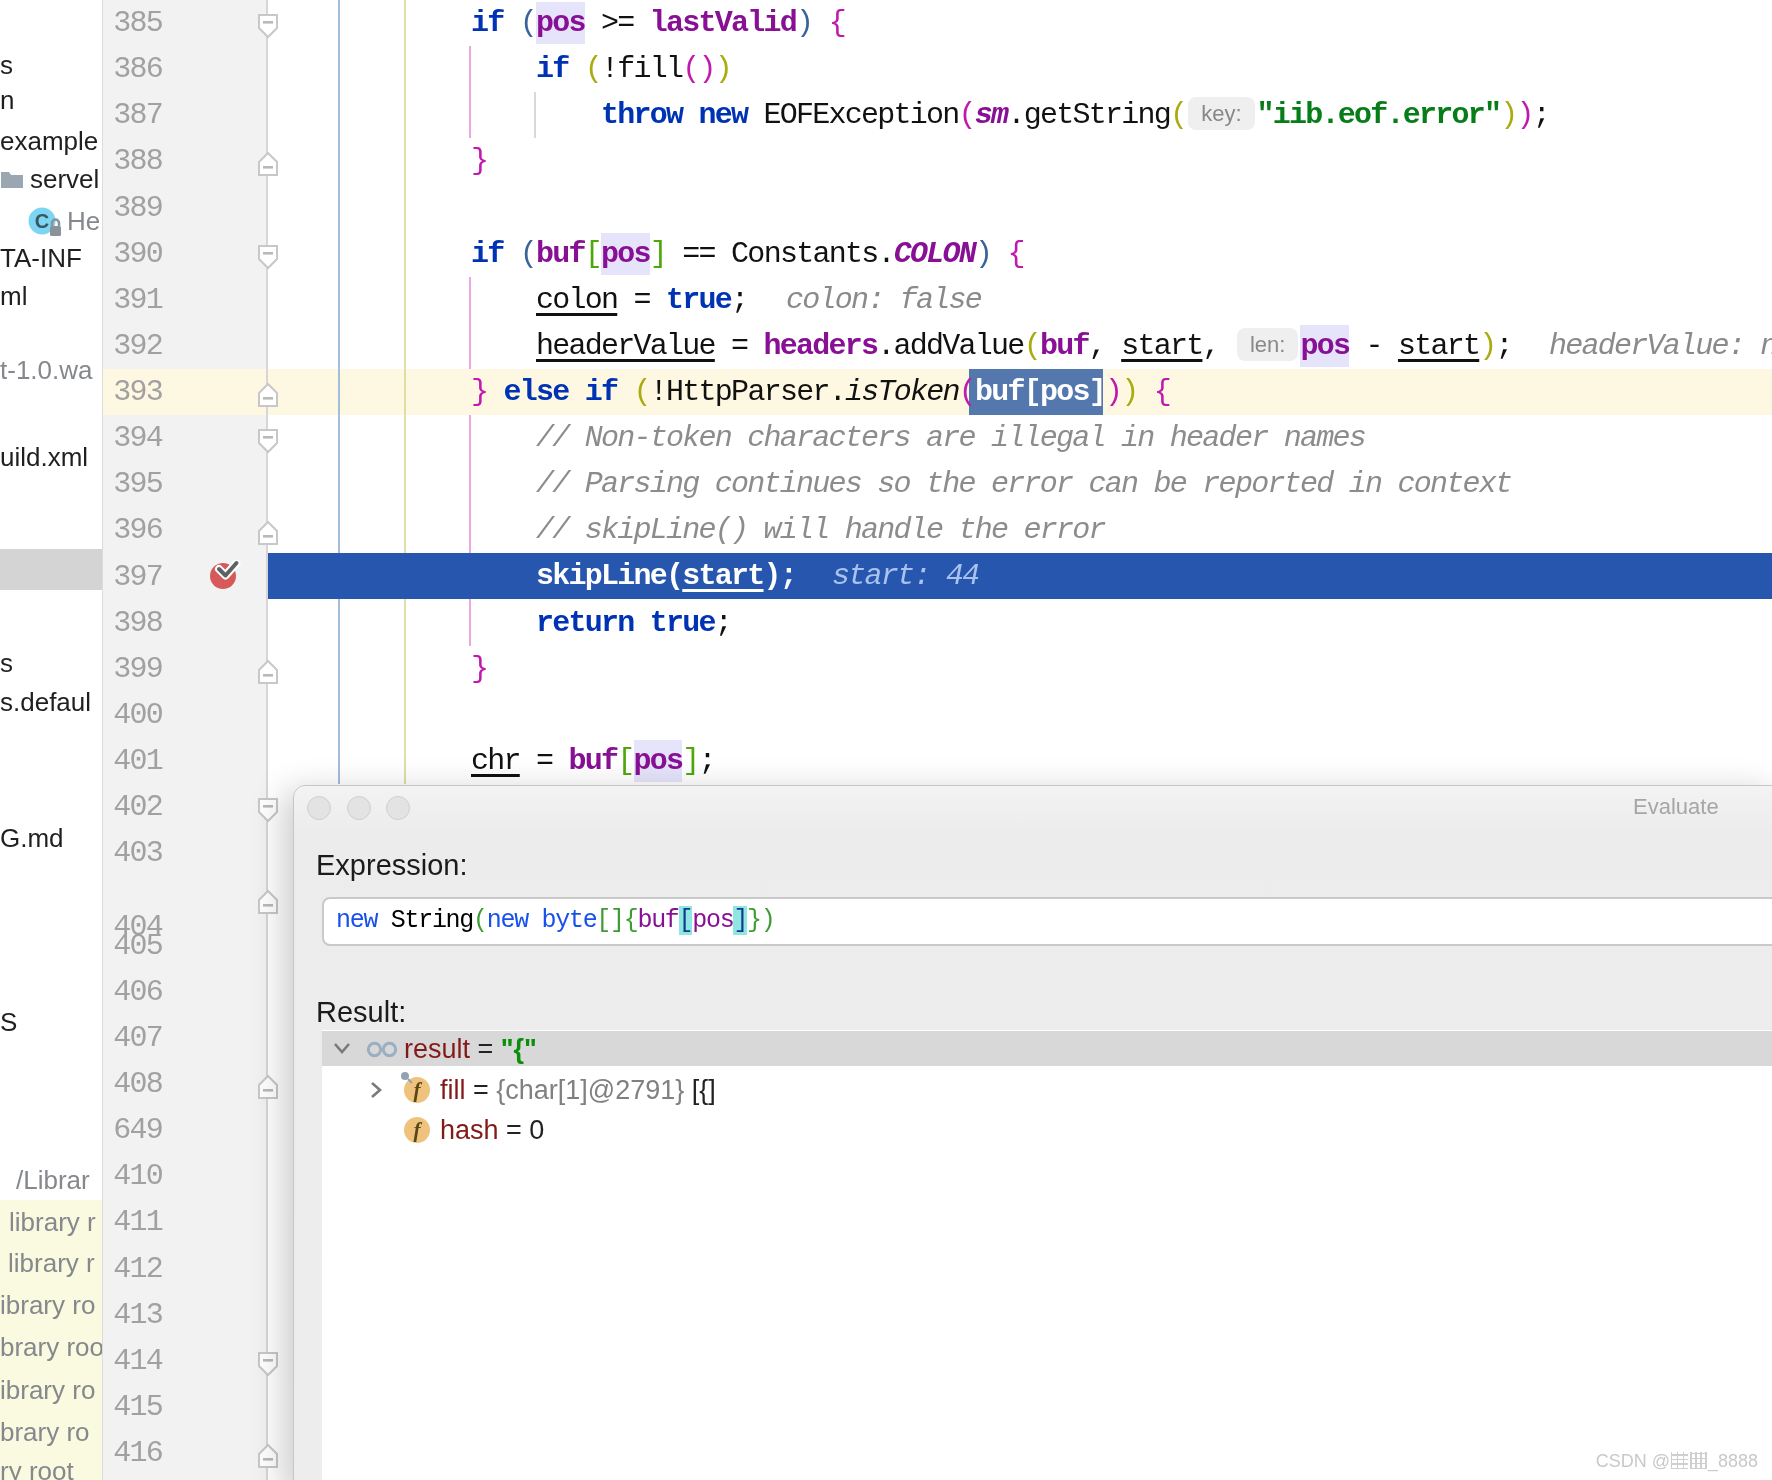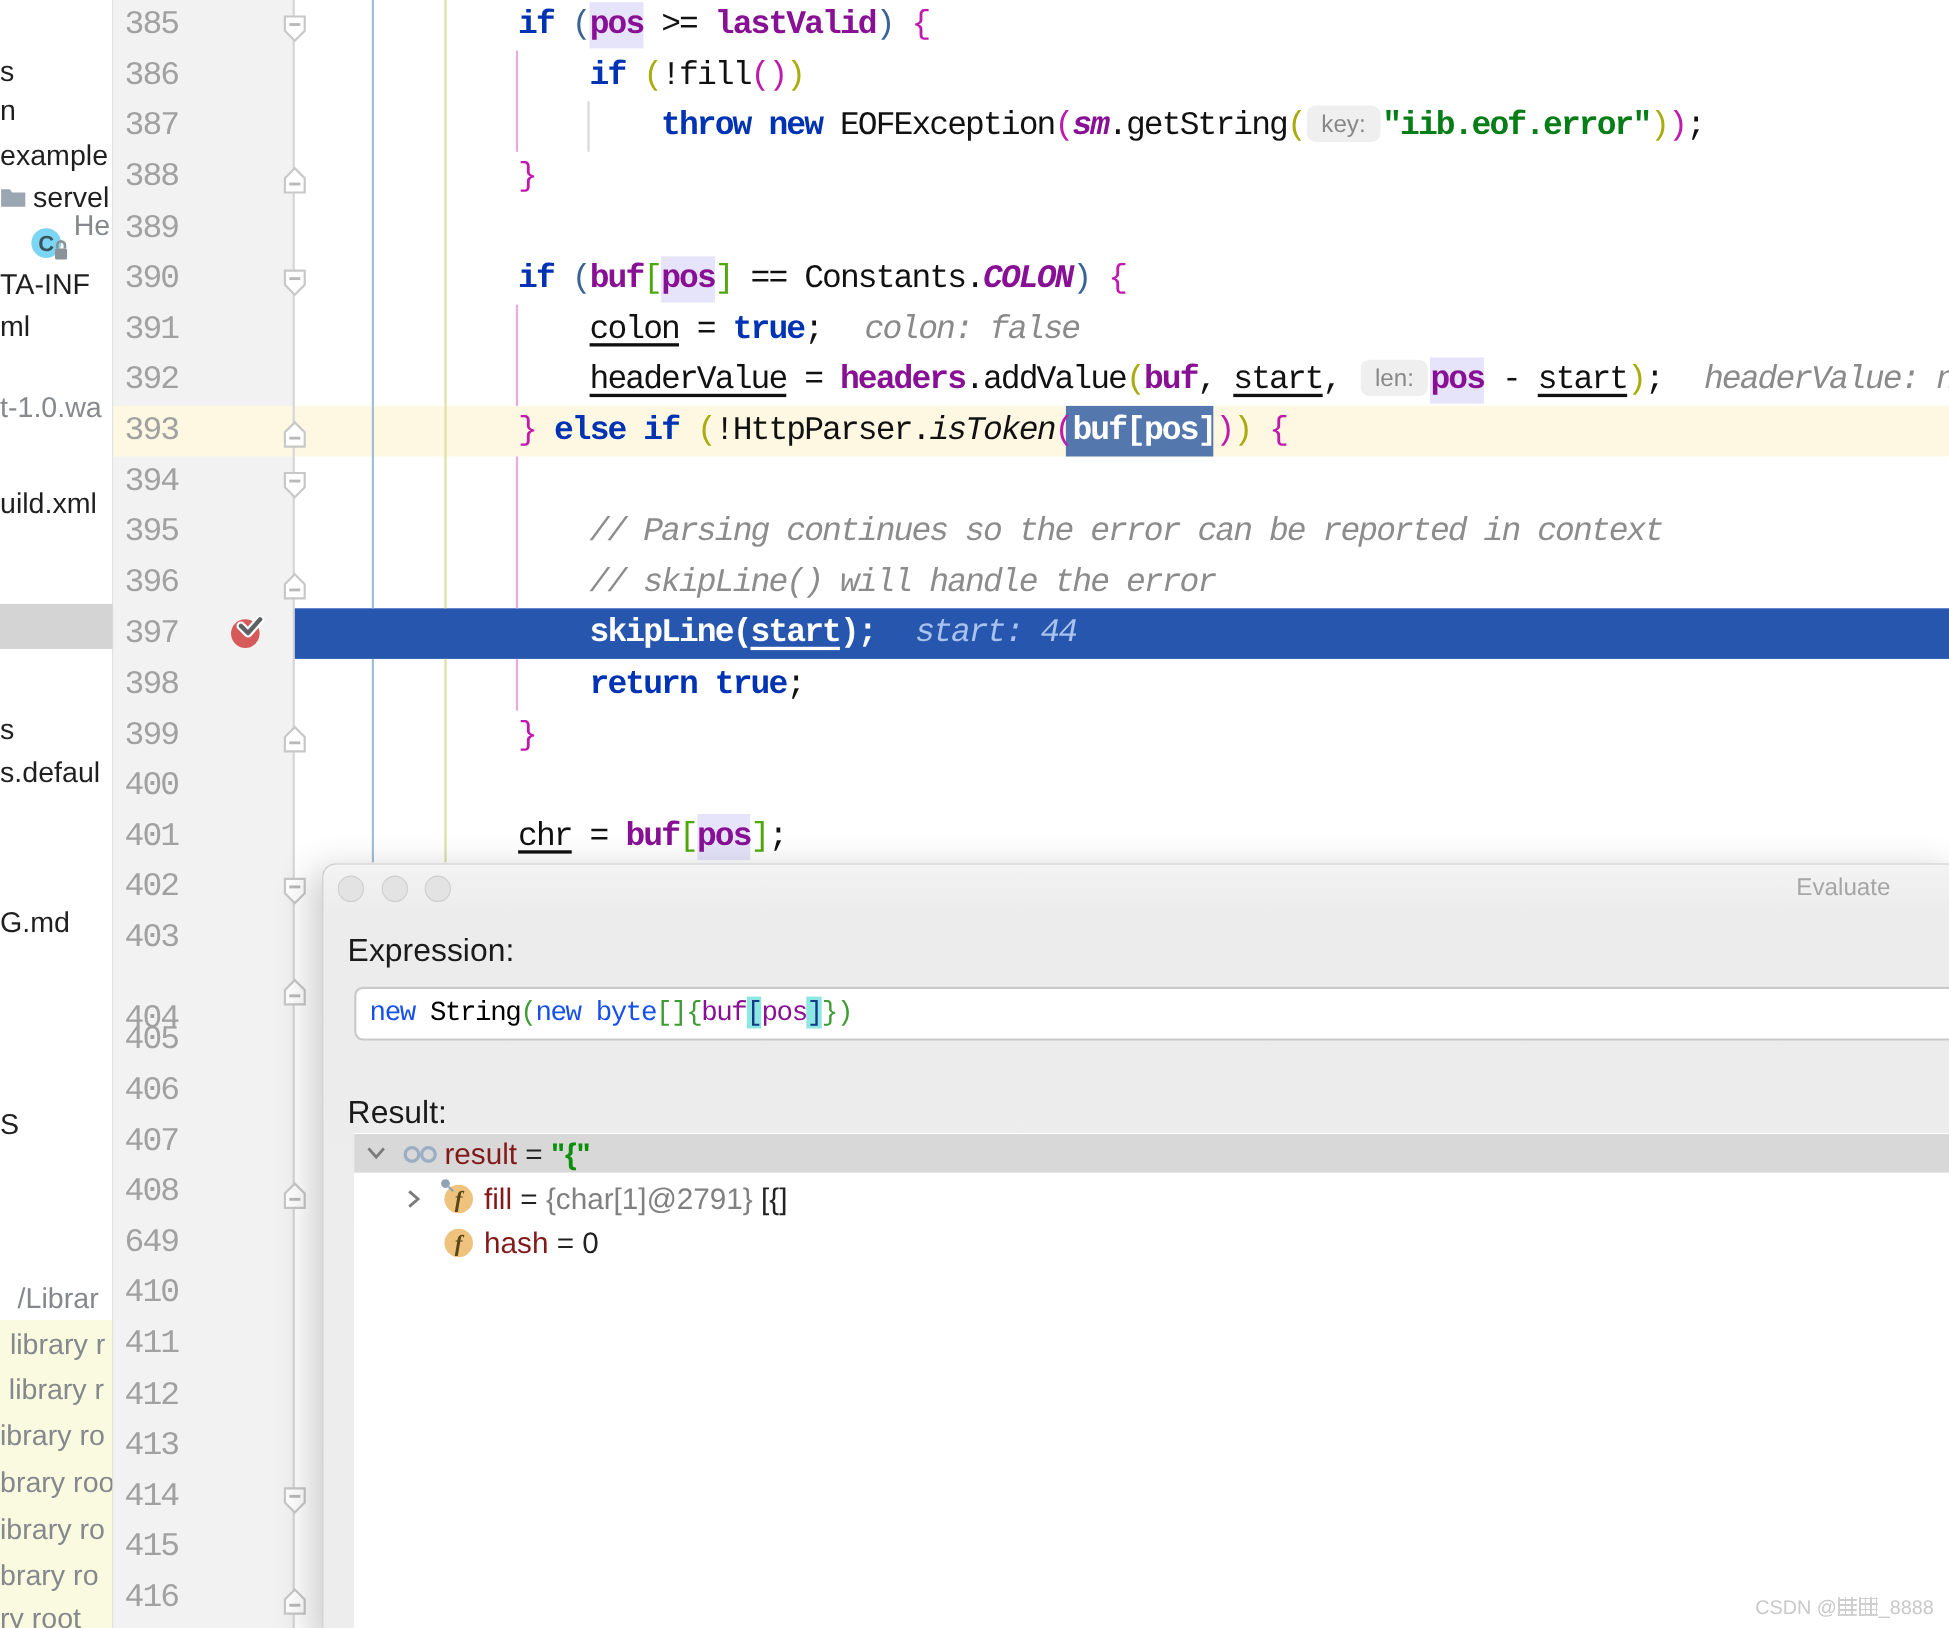--- a/index.html
+++ b/index.html
@@ -41,21 +41,21 @@
 <body>
 <div id="stage">
 
   <div class="abs" id="panel" style="left:0;top:0;width:103px;height:1480px;background:#fff;"></div>
   <div class="abs" style="left:0;top:549px;width:103px;height:41px;background:#D4D4D4;"></div>
   <div class="abs" style="left:0;top:1200px;width:103px;height:280px;background:#FAFAE0;"></div>
   <div class="tree" style="left:0;top:50px;">s</div>
   <div class="tree" style="left:0;top:85px;">n</div>
   <div class="tree" style="left:0;top:126px;">example</div>
   <div class="tree" style="left:30px;top:164px;">servel</div>
-  <div class="tree tgray" style="left:67px;top:190px;">He</div>
+  <div class="tree tgray" style="left:67px;top:206px;">He</div>
   <div class="tree" style="left:0;top:243px;">TA-INF</div>
   <div class="tree" style="left:0;top:281px;">ml</div>
   <div class="tree tgray" style="left:0;top:355px;">t-1.0.wa</div>
   <div class="tree" style="left:0;top:442px;">uild.xml</div>
   <div class="tree" style="left:0;top:648px;">s</div>
   <div class="tree" style="left:0;top:687px;">s.defaul</div>
   <div class="tree" style="left:0;top:823px;">G.md</div>
   <div class="tree" style="left:0;top:1007px;">S</div>
   <div class="tree tgray" style="left:16px;top:1165px;">/Librar</div>
   <div class="tree tgray" style="left:9px;top:1207px;">library r</div>
@@ -191,20 +191,21 @@
   <div class="code" style="left:471px;top:0;"><span class="kw">if</span> <span class="p1">(</span><span class="fld hl">pos</span> &gt;= <span class="fld">lastValid</span><span class="p1">)</span> <span class="p2">{</span></div>
   <div class="code" style="left:536px;top:46px;"><span class="kw">if</span> <span class="p3">(</span>!fill<span class="p2">()</span><span class="p3">)</span></div>
   <div class="code" style="left:601px;top:92px;"><span class="kw">throw</span> <span class="kw">new</span> EOFException<span class="p2">(</span><span class="sfld">sm</span>.getString<span class="p3">(</span><span class="chip">key:</span><span class="str">"iib.eof.error"</span><span class="p3">)</span><span class="p2">)</span>;</div>
   <div class="code" style="left:471px;top:138px;"><span class="p2">}</span></div>
   <div class="code" style="left:471px;top:231px;"><span class="kw">if</span> <span class="p1">(</span><span class="fld">buf</span><span class="grn">[</span><span class="fld hl">pos</span><span class="grn">]</span> == Constants.<span class="sfld">COLON</span><span class="p1">)</span> <span class="p2">{</span></div>
   <div class="code" style="left:536px;top:277px;"><span class="und">colon</span> = <span class="kw">true</span>;</div>
   <div class="code dbg" style="left:786px;top:277px;">colon: false</div>
   <div class="code" style="left:536px;top:323px;"><span class="und">headerValue</span> = <span class="fld">headers</span>.addValue<span class="p3">(</span><span class="fld">buf</span>, <span class="und">start</span>, <span class="chip">len:</span><span class="fld hl">pos</span> - <span class="und">start</span><span class="p3">)</span>;</div>
   <div class="code dbg" style="left:1549px;top:323px;">headerValue: n</div>
   <div class="code" style="left:471px;top:369px;"><span class="p2">}</span> <span class="kw">else</span> <span class="kw">if</span> <span class="p3">(</span>!HttpParser.<span class="smet">isToken</span><span class="p2">(</span><span style="color:#fff;font-weight:bold;">buf[pos]</span><span class="p2">)</span><span class="p3">)</span> <span class="p2">{</span></div>
+  <div class="code cmt" style="left:536px;top:415px;">// Non-token characters are illegal in header names</div>
   <div class="code cmt" style="left:536px;top:461px;">// Parsing continues so the error can be reported in context</div>
   <div class="code cmt" style="left:536px;top:507px;">// skipLine() will handle the error</div>
   <div class="code" style="left:536px;top:553px;color:#fff;font-weight:bold;">skipLine(<span class="und">start</span>);</div>
   <div class="code" style="left:832px;top:553px;color:#A9C2EE;font-style:italic;">start: 44</div>
   <div class="code" style="left:536px;top:600px;"><span class="kw">return</span> <span class="kw">true</span>;</div>
   <div class="code" style="left:471px;top:646px;"><span class="p2">}</span></div>
   <div class="code" style="left:471px;top:738px;"><span class="und">chr</span> = <span class="fld">buf</span><span class="grn">[</span><span class="fld hl">pos</span><span class="grn">]</span>;</div>
 
   <div class="abs" id="dialog" style="left:293px;top:785px;width:1490px;height:706px;background:linear-gradient(180deg,#F3F3F3 0px,#ECECEC 46px,#EDEDED 100%);border-radius:12px 12px 0 0;border:1px solid #C6C6C6;box-sizing:border-box;box-shadow:-10px 6px 34px rgba(0,0,0,0.20);"></div>
 

